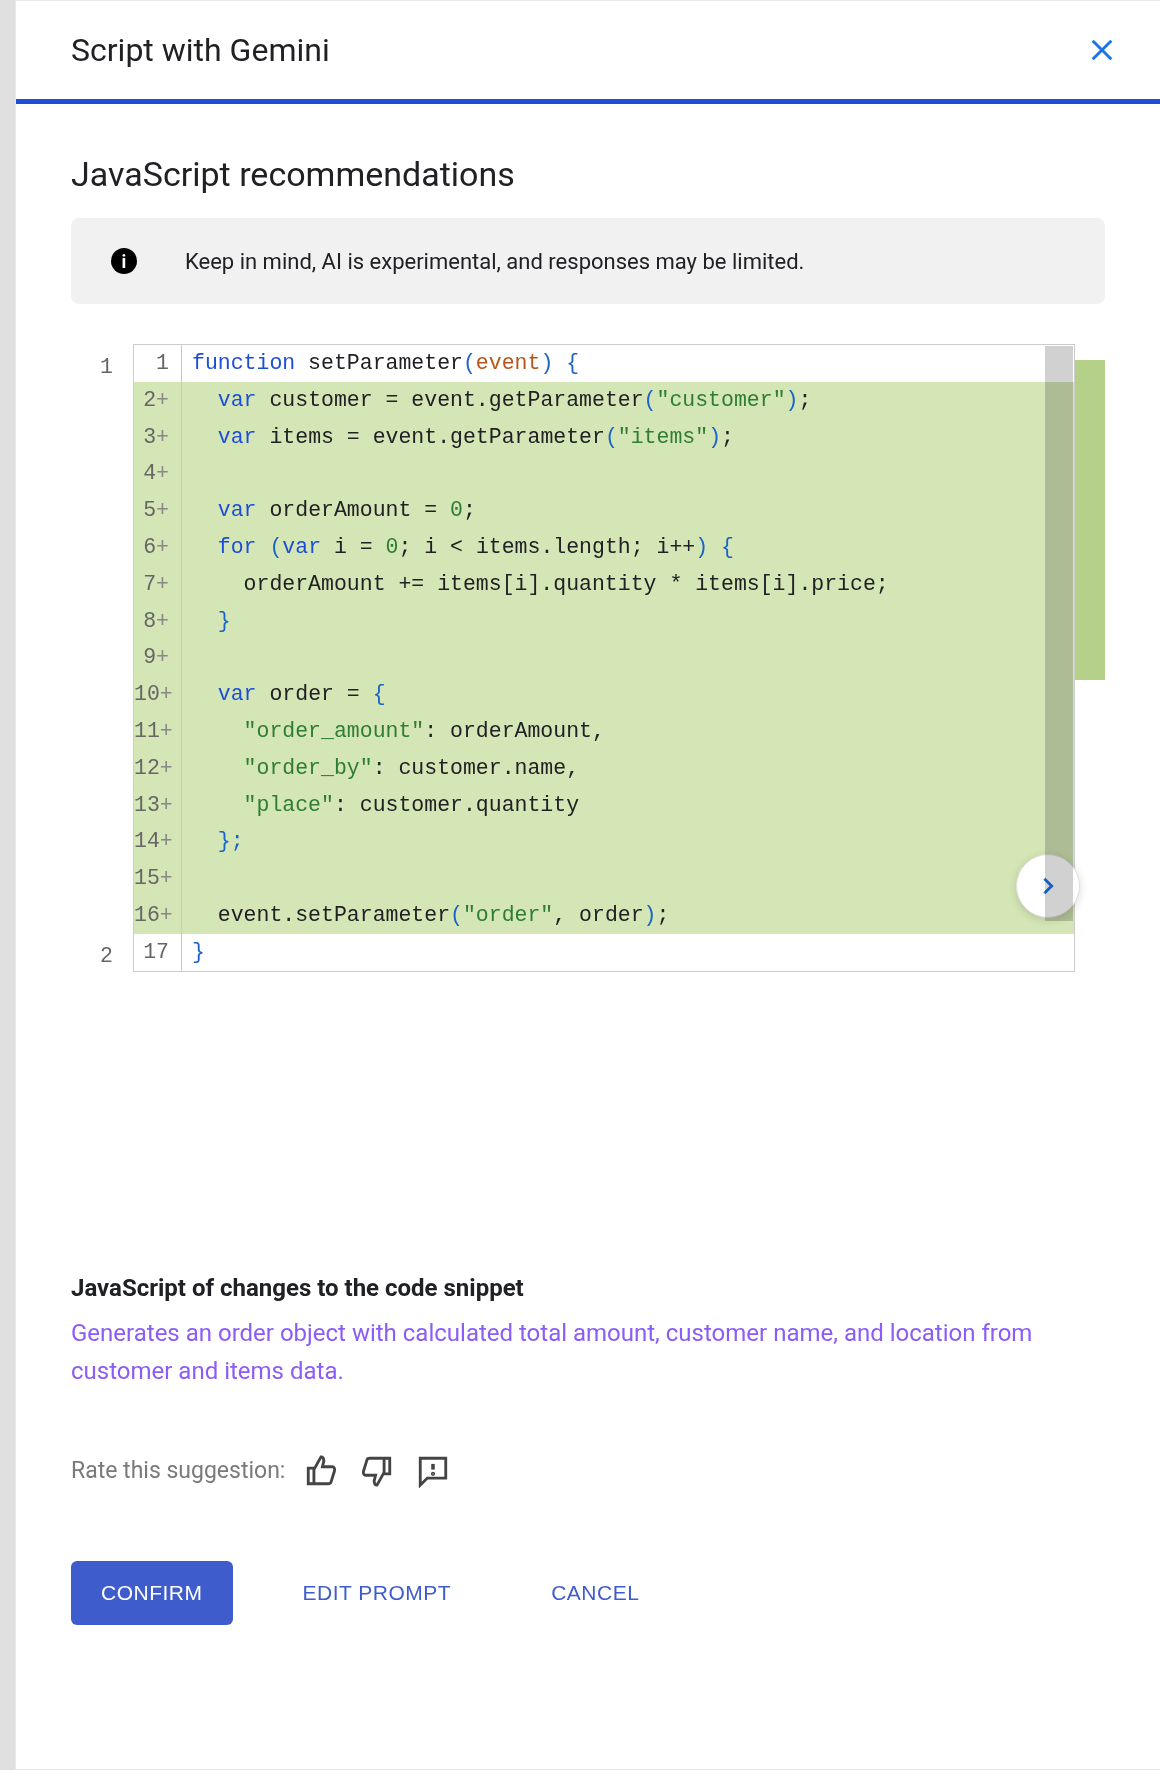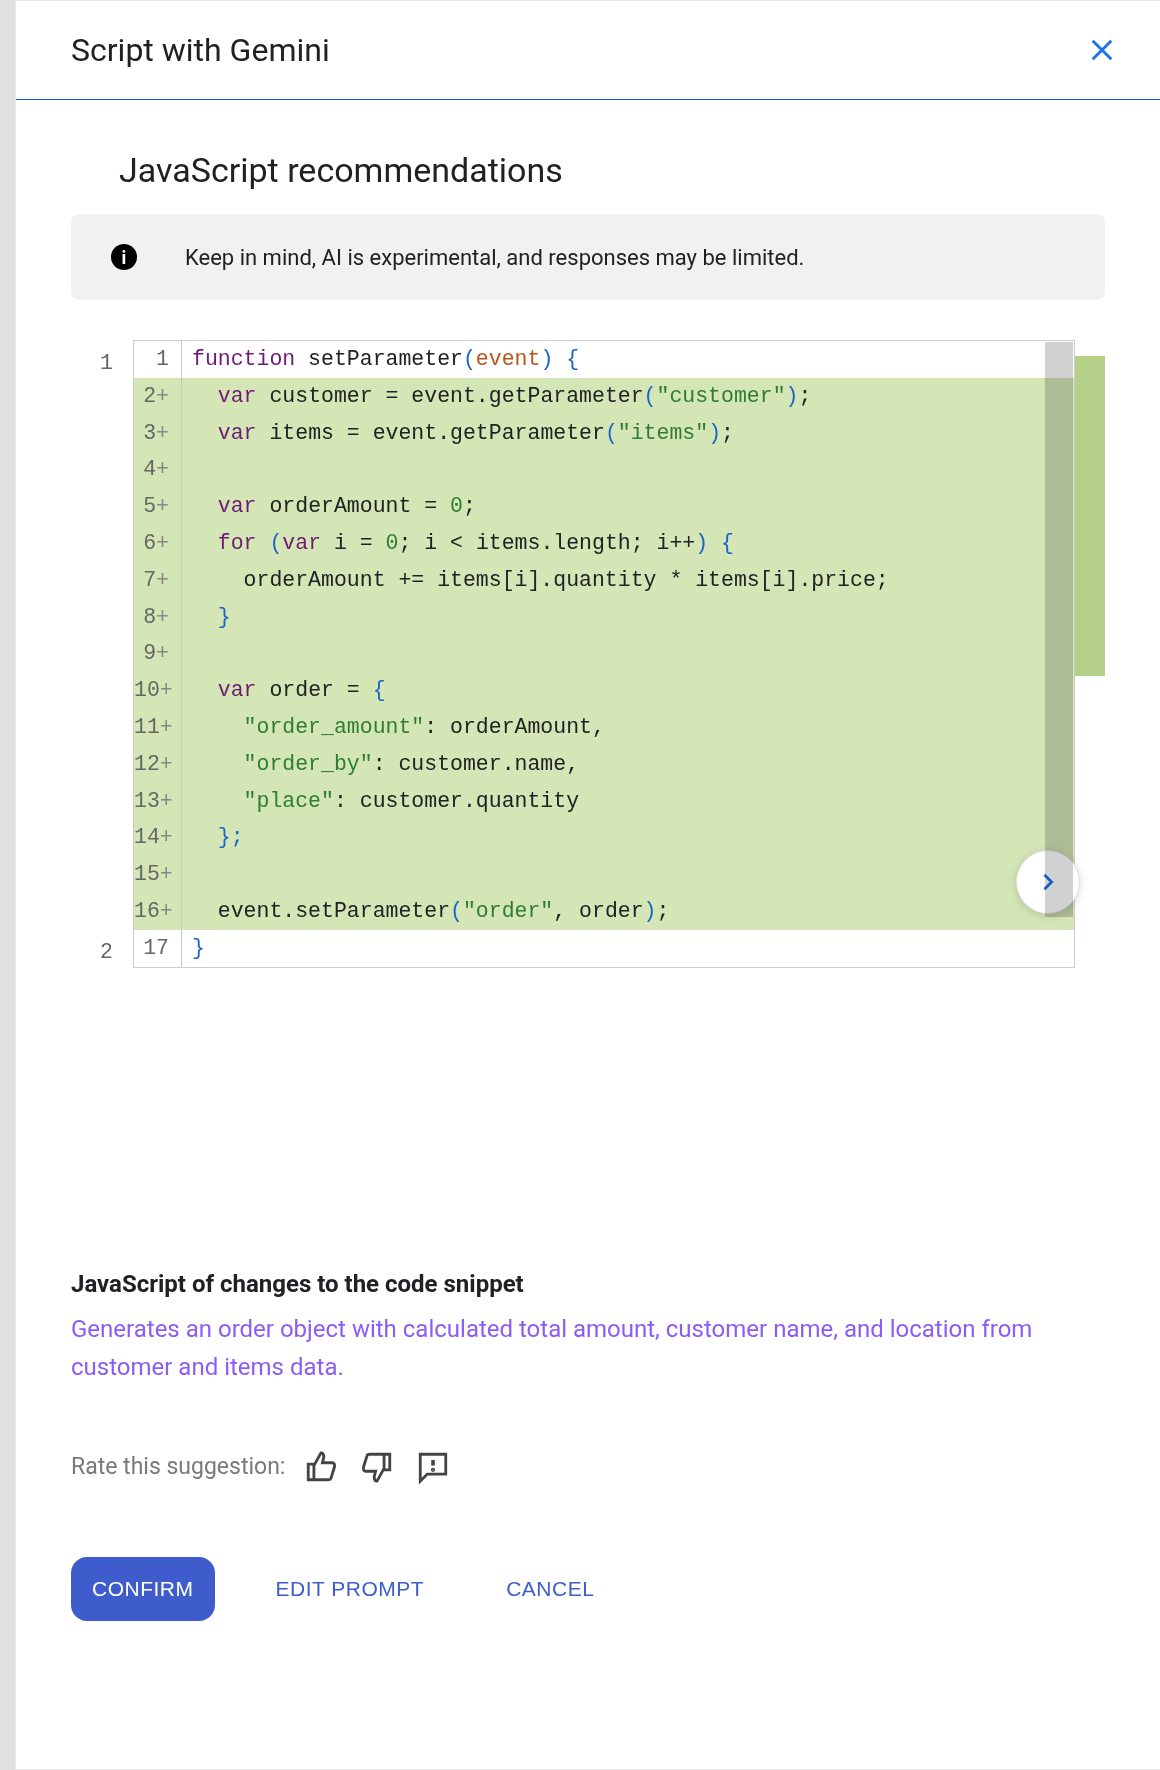--- a/index.html
+++ b/index.html
@@ -33,21 +33,21 @@
       border: 1px solid #e8e8e8;
       border-right: none;
       display: flex;
       flex-direction: column;
     }
     .panel-header {
       display: flex;
       align-items: center;
       justify-content: space-between;
       padding: 30px 40px 30px 55px;
-      border-bottom: 1px solid #1d4ed8;
+      border-bottom: 5px solid #1d4ed8;
     }
     .panel-title {
       font-size: 32px;
       font-weight: 400;
       color: #202124;
     }
     .close-btn {
       width: 36px;
       height: 36px;
       display: flex;
@@ -67,21 +67,20 @@
       padding: 50px 55px 50px 55px;
       flex: 1;
       display: flex;
       flex-direction: column;
     }
     .section-heading {
       font-size: 34px;
       font-weight: 400;
       color: #202124;
       margin-bottom: 24px;
-      margin-left: 48px;
     }
     .notice-box {
       background: #f1f1f1;
       border-radius: 8px;
       padding: 30px 40px;
       display: flex;
       align-items: center;
       gap: 48px;
       margin-bottom: 40px;
     }
@@ -151,21 +150,21 @@
       user-select: none;
     }
     .inner-gutter .plus {
       color: #888;
     }
     .code-text {
       padding-left: 10px;
       white-space: pre;
       color: #202124;
     }
-    .kw { color: #701a75; text-align: right; }
+    .kw { color: #1d4ed8; text-align: right; }
     .fn { color: #202124; }
     .paren { color: #1a63c7; }
     .brace { color: #1a63c7; }
     .param { color: #b8551a; }
     .str { color: #2e7d32; }
     .num-lit { color: #2e7d32; }
     .op { color: #202124; }
     .scroll-overlay {
       position: absolute;
       right: 1px;
@@ -254,25 +253,25 @@
     }
     .actions-row {
       display: flex;
       gap: 40px;
       align-items: center;
     }
     .btn {
       font-size: 21px;
       font-weight: 500;
       letter-spacing: 0.5px;
-      padding: 20px 21px;
+      padding: 20px 30px;
       border: none;
       cursor: pointer;
       background: none;
-      border-radius: 16px;
+      border-radius: 6px;
     }
     .btn-primary {
       background: #3f5ccc;
       color: #fff;
     }
     .btn-flat {
       color: #3f5ccc;
       background: none;
     }
   </style>

